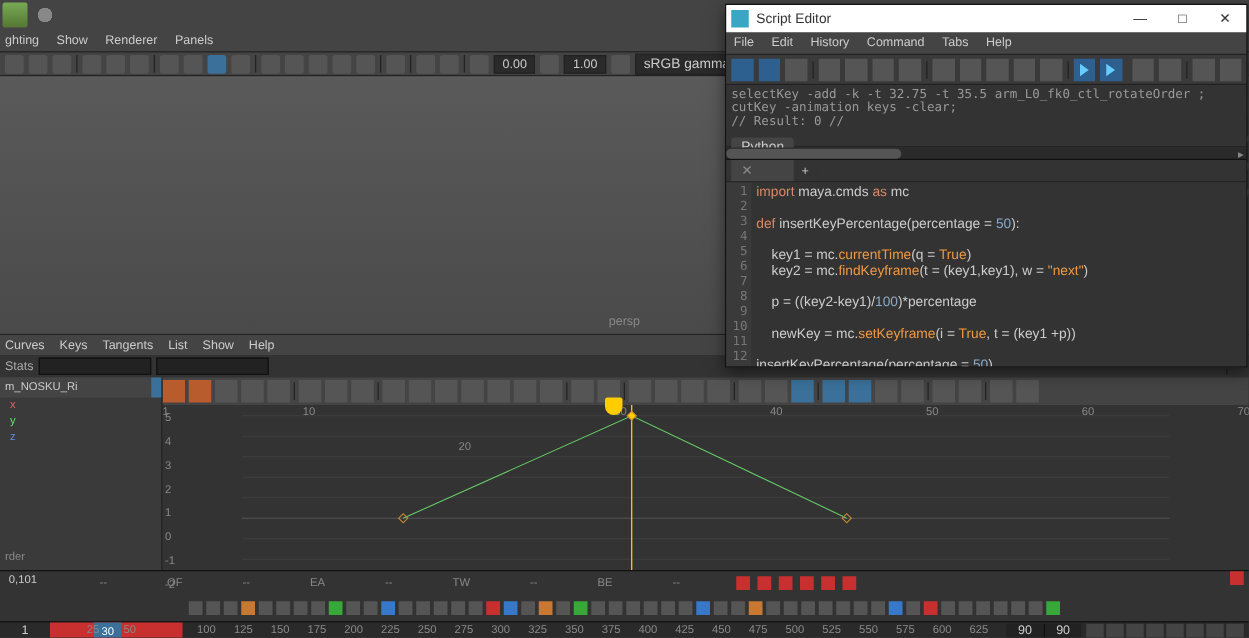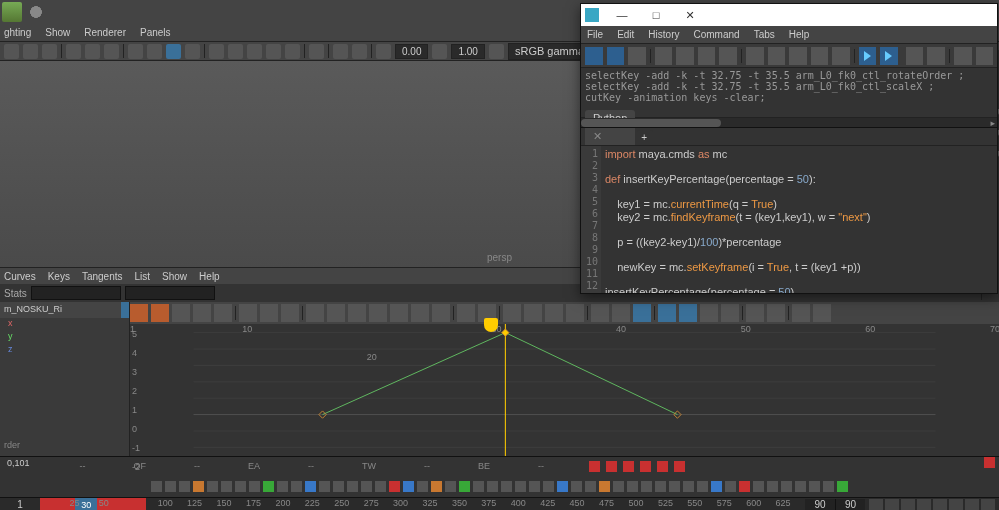--- a/index.html
+++ b/index.html
@@ -414,20 +414,21 @@
   <div class="red"></div>
   <div class="txt">ping</div>
   <div class="txt">ping</div>
   <div class="txt">ping</div>
   <div class="blk"></div>
 </div>
 
 <div class="script-win">
   <div class="sw-titlebar">
     <div class="sw-ico"></div>
+    <div class="sw-title">Script Editor</div>
     <div class="sw-btn">—</div>
     <div class="sw-btn">□</div>
     <div class="sw-btn">✕</div>
   </div>
   <div class="sw-menu">
     <span>File</span>
     <span>Edit</span>
     <span>History</span>
     <span>Command</span>
     <span>Tabs</span>
@@ -453,22 +454,22 @@
     <div class="sw-tbico play"></div>
     <div class="sw-spacer"></div>
     <div class="sw-tbico"></div>
     <div class="sw-tbico"></div>
     <div class="tb-sep"></div>
     <div class="sw-tbico"></div>
     <div class="sw-tbico"></div>
   </div>
   <div class="sw-log" id="sw-log">
       <div>selectKey -add -k -t 32.75 -t 35.5 arm_L0_fk0_ctl_rotateOrder ;</div>
-      <div>selectKey -add -k -t 32.75 -t 35.5 arm_L0_fk0_ctl_scaleX ;</div>
       <div>cutKey -animation keys -clear;</div>
+      <div>// Result: 0 //</div>
     </div>
   <div class="sw-scroll">
     <div class="sw-scroll-thumb"></div>
     <div class="sw-scroll-ar">▸</div>
   </div>
   <div class="sw-tabs">
     <div class="sw-tab">
       <span>Python</span>
       <span class="x">✕</span>
     </div>

